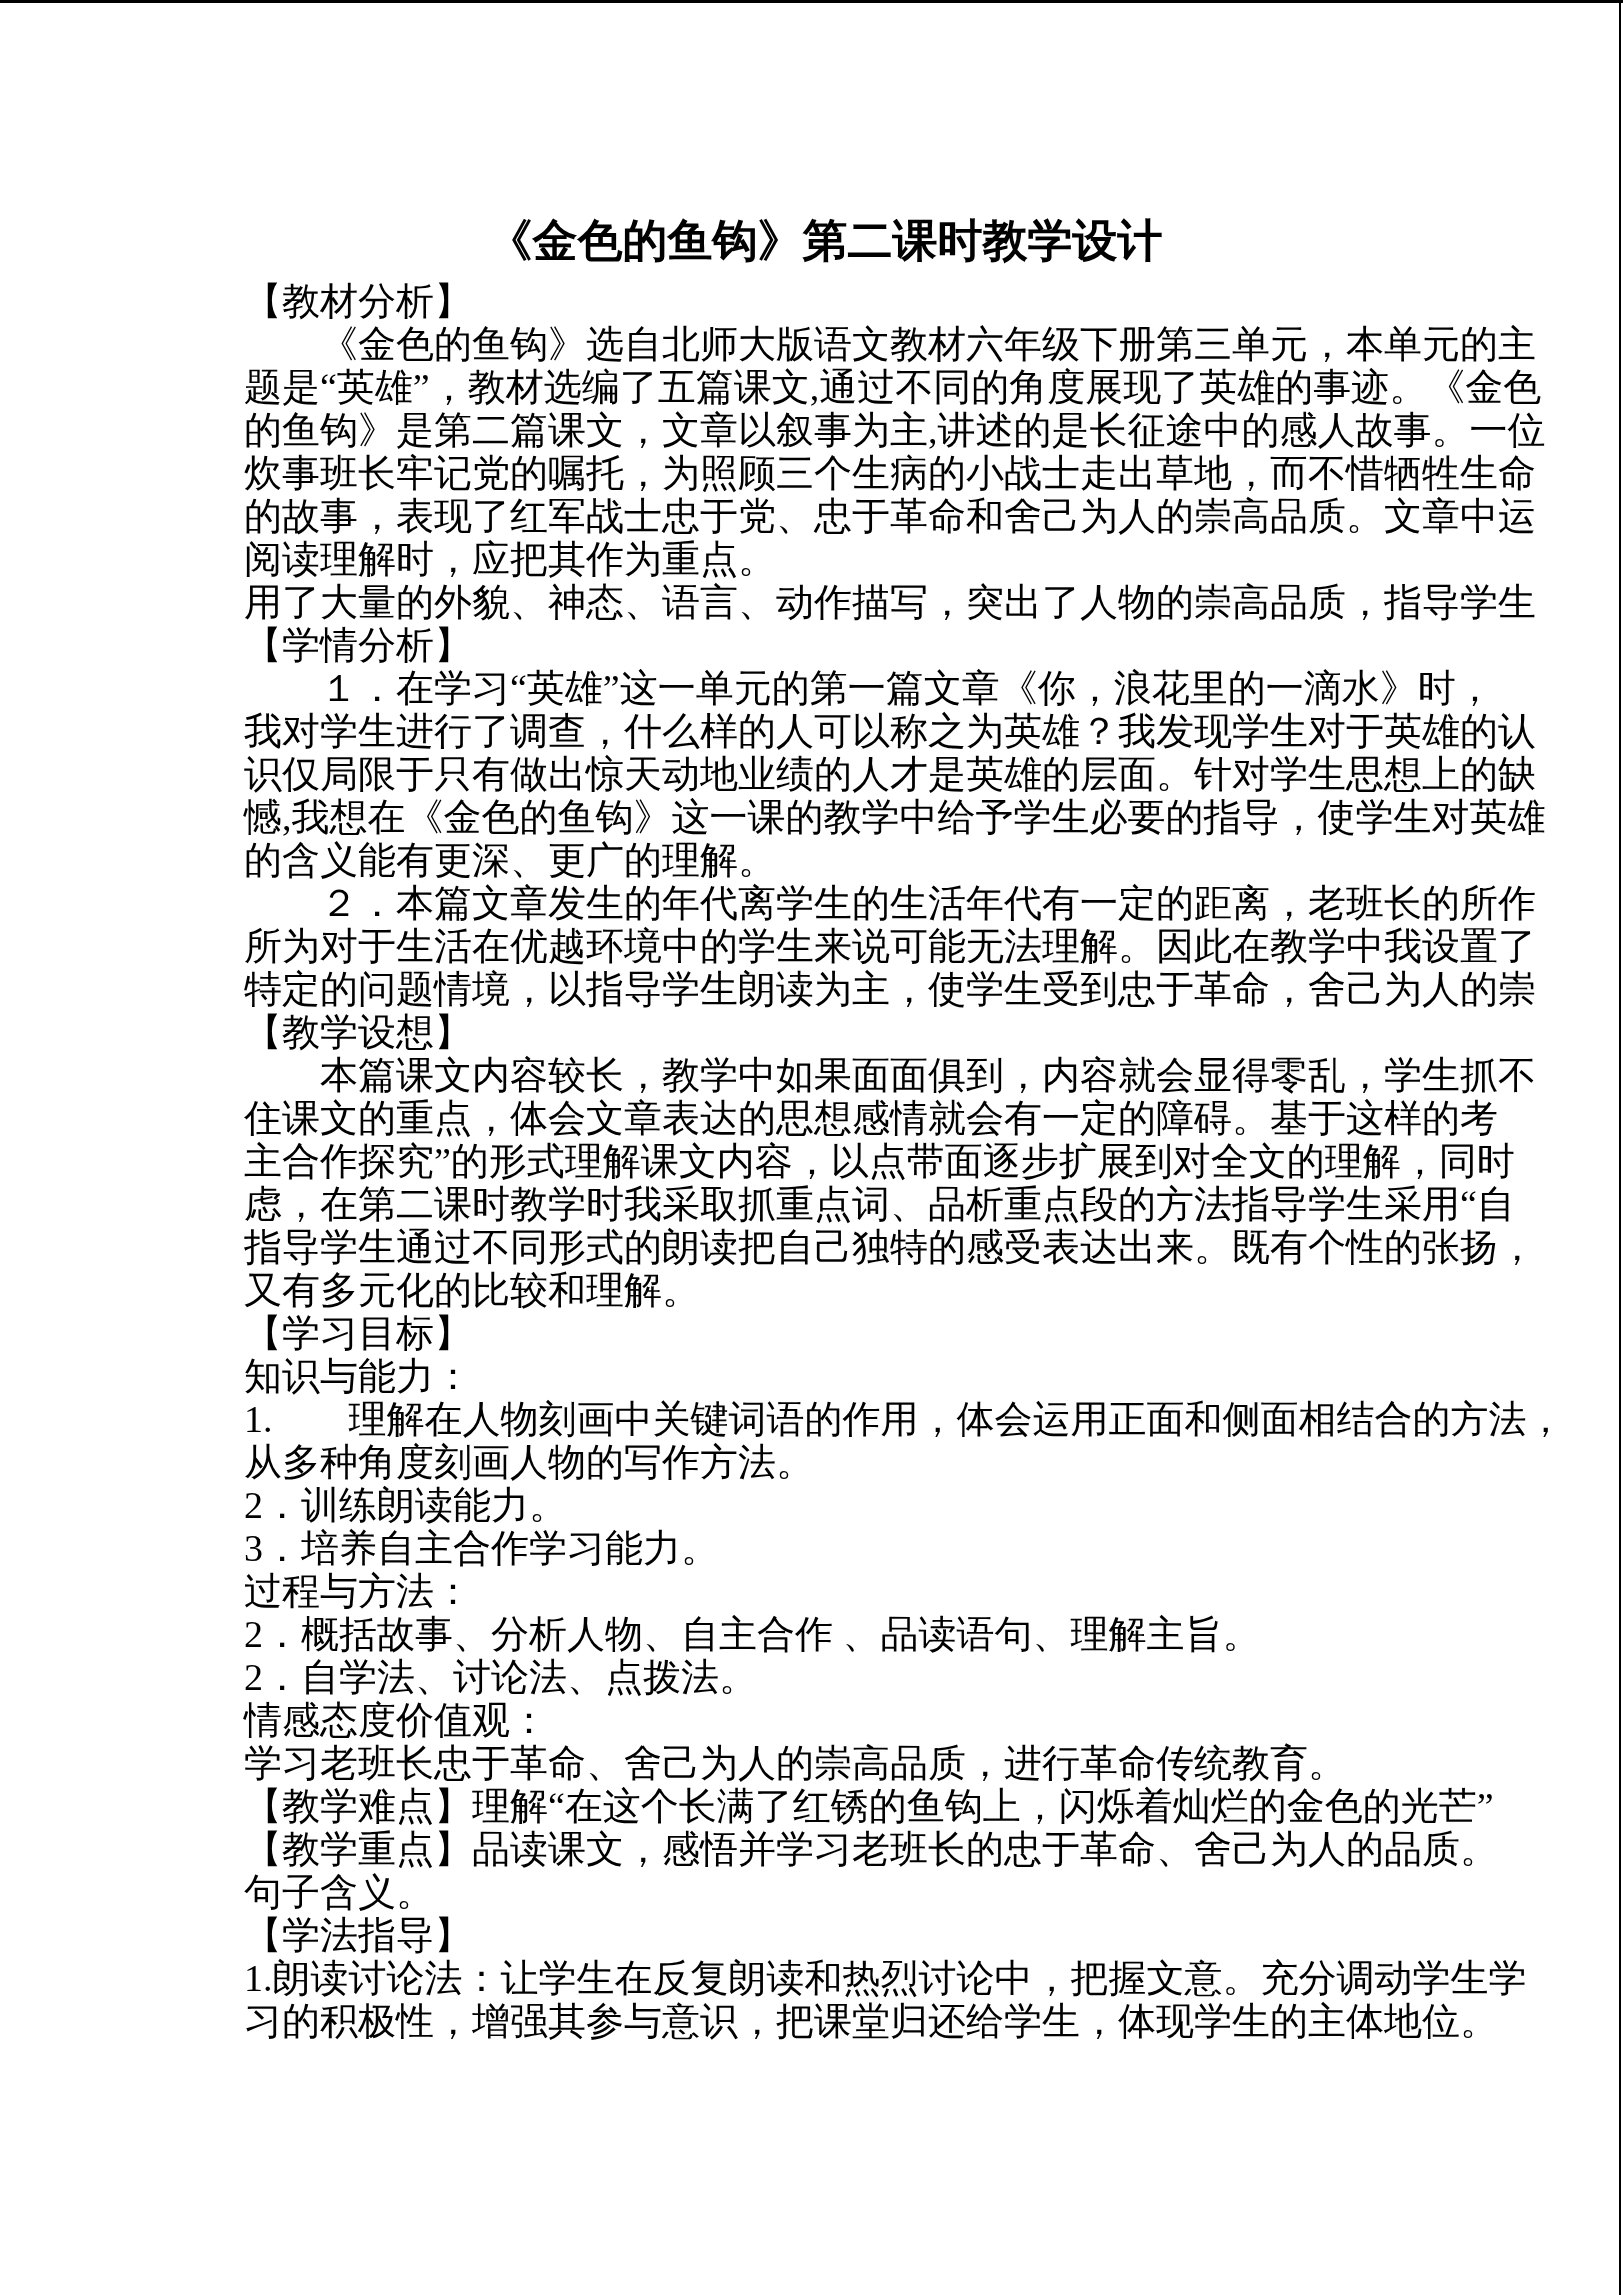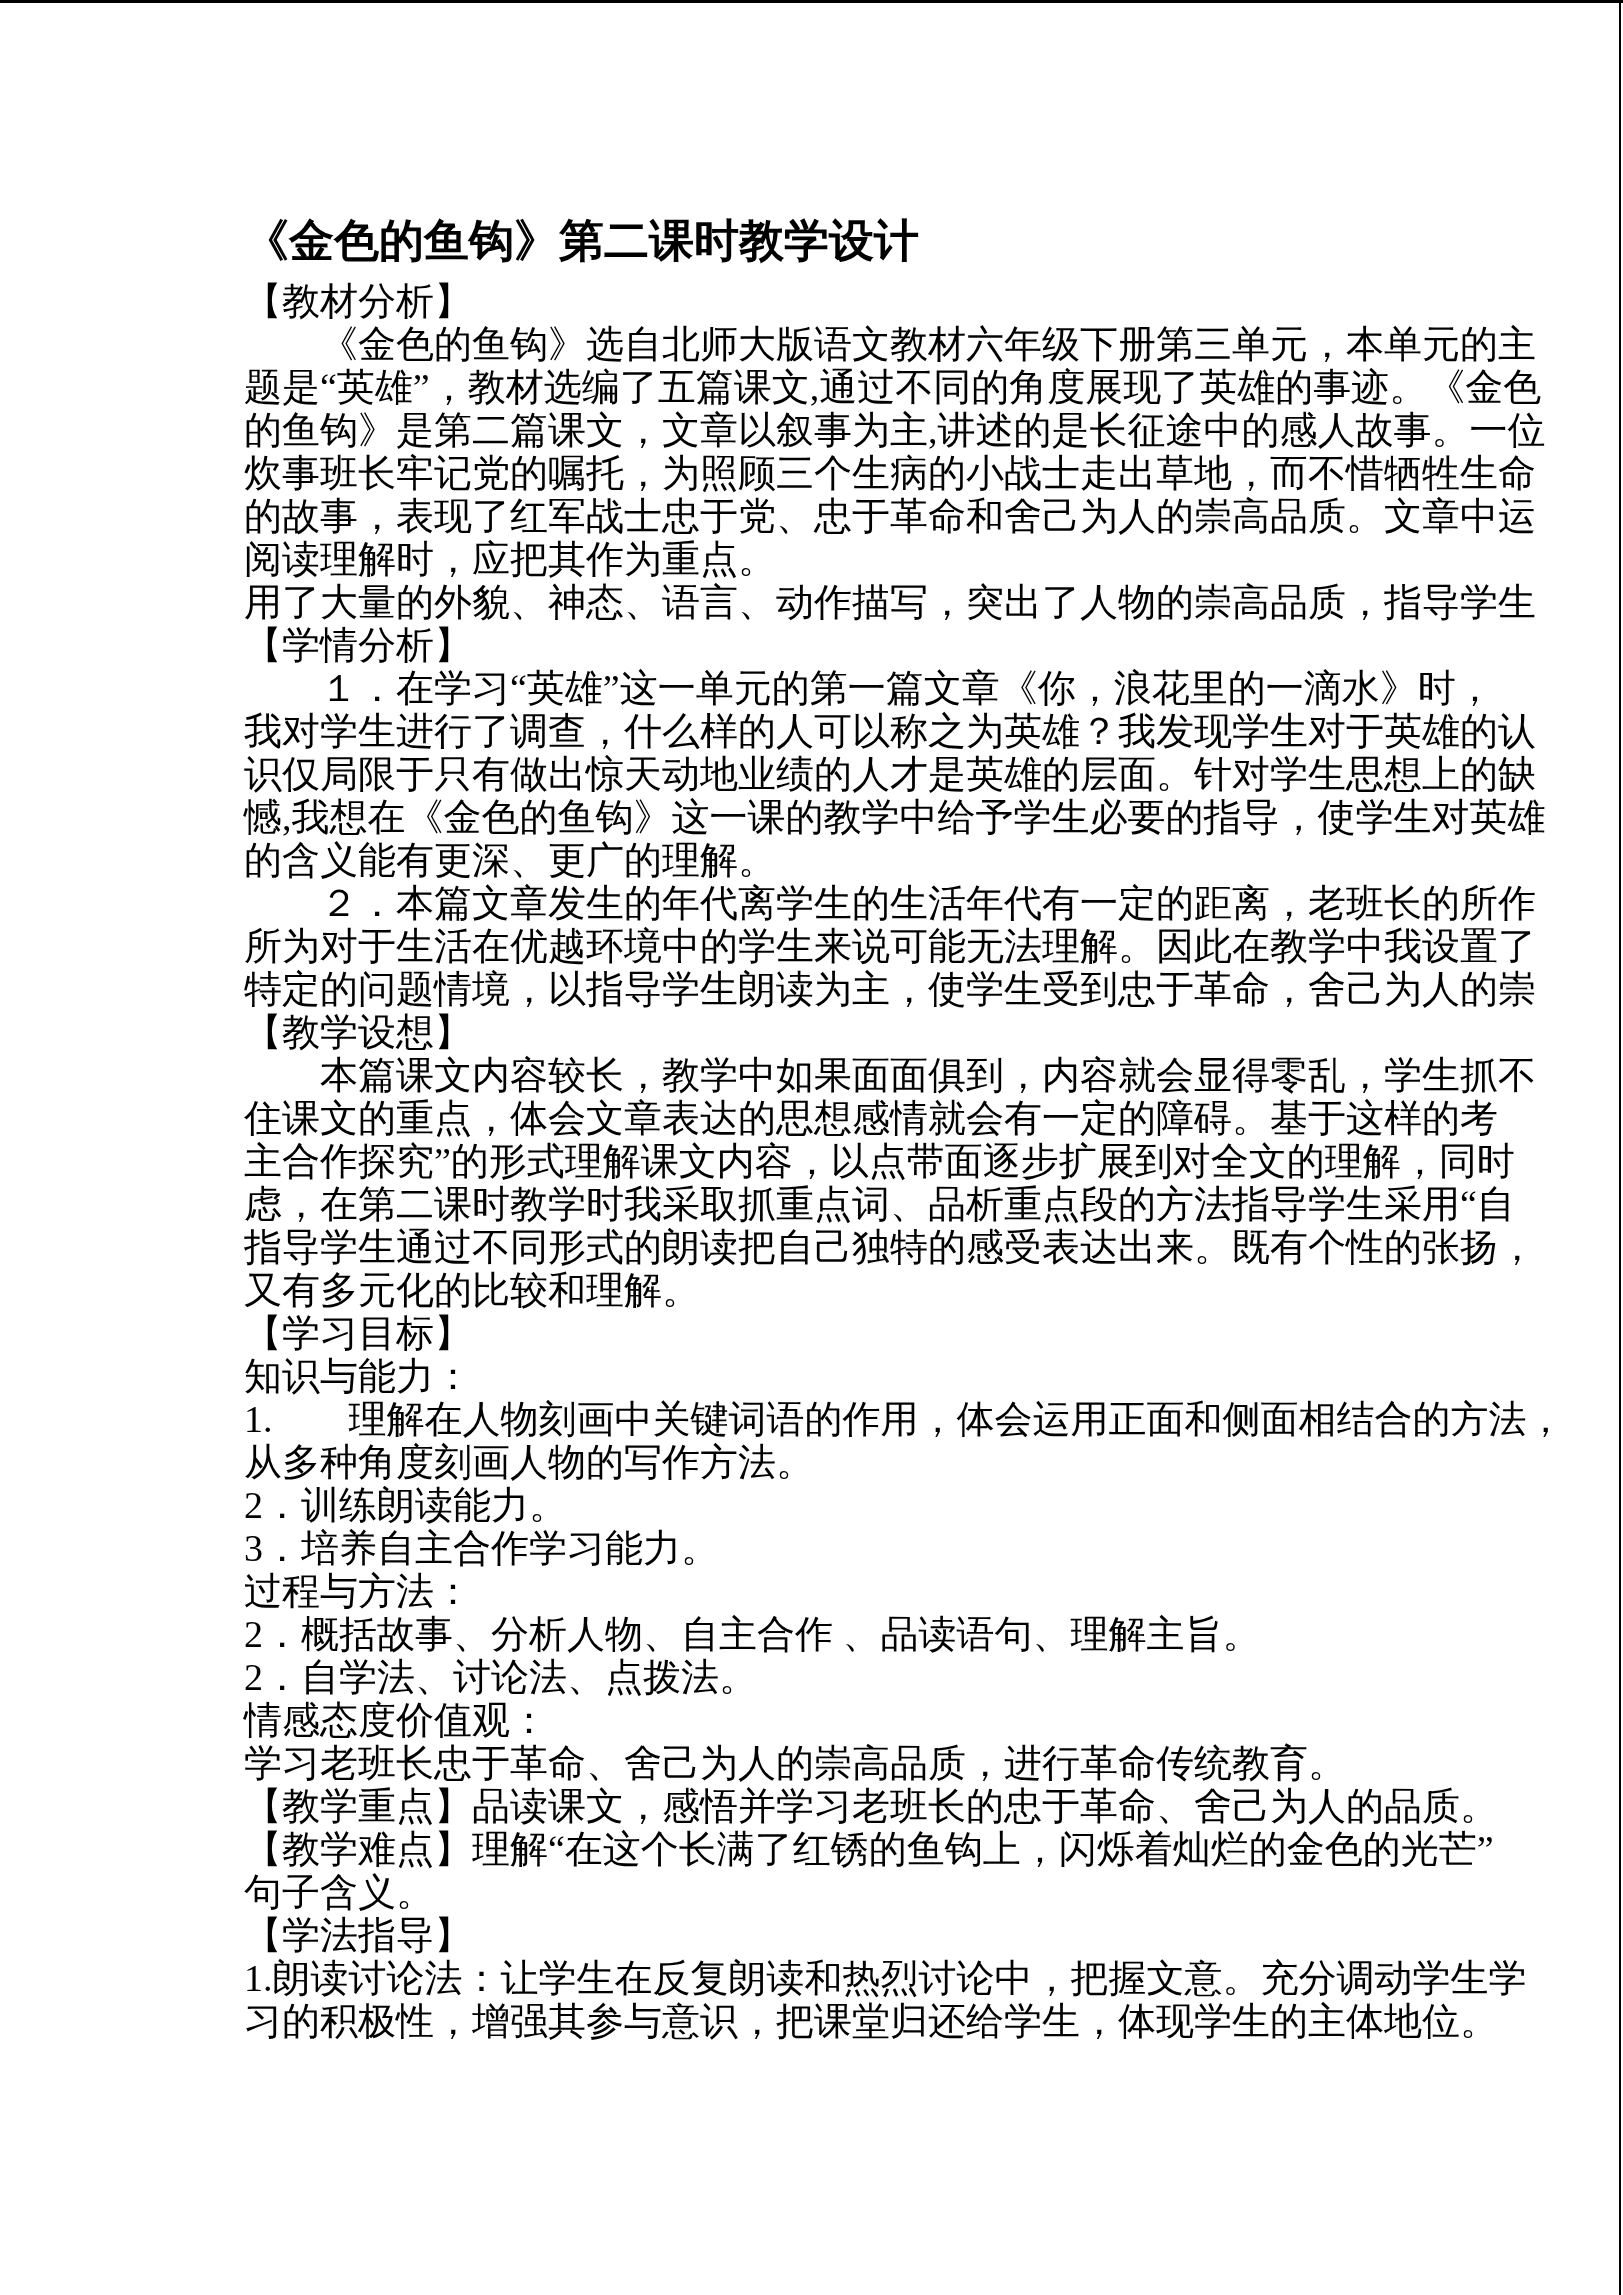--- a/index.html
+++ b/index.html
@@ -34,21 +34,21 @@
   .content {
     position: absolute;
     left: 244px;
     top: 213px;
     width: 1162px;
   }
   .doc-title {
     font-size: 45px;
     line-height: 56px;
     font-weight: bold;
-    text-align: left;
+    text-align: center;
     white-space: pre;
     margin-bottom: 11px;
   }
   .doc-body .line {
     font-size: 38px;
     line-height: 43px;
     white-space: pre;
     text-align: left;
   }
 </style>
@@ -89,22 +89,22 @@
         <div class="line">知识与能力：</div>
         <div class="line">1.　　理解在人物刻画中关键词语的作用，体会运用正面和侧面相结合的方法，</div>
         <div class="line">从多种角度刻画人物的写作方法。</div>
         <div class="line">2．训练朗读能力。</div>
         <div class="line">3．培养自主合作学习能力。</div>
         <div class="line">过程与方法：</div>
         <div class="line">2．概括故事、分析人物、自主合作 、品读语句、理解主旨。</div>
         <div class="line">2．自学法、讨论法、点拨法。</div>
         <div class="line">情感态度价值观：</div>
         <div class="line">学习老班长忠于革命、舍己为人的崇高品质，进行革命传统教育。</div>
+        <div class="line">【教学难点】理解“在这个长满了红锈的鱼钩上，闪烁着灿烂的金色的光芒”</div>
         <div class="line">【教学重点】品读课文，感悟并学习老班长的忠于革命、舍己为人的品质。</div>
-        <div class="line">【教学难点】理解“在这个长满了红锈的鱼钩上，闪烁着灿烂的金色的光芒”</div>
         <div class="line">句子含义。</div>
         <div class="line">【学法指导】</div>
         <div class="line">1.朗读讨论法：让学生在反复朗读和热烈讨论中，把握文意。充分调动学生学</div>
         <div class="line">习的积极性，增强其参与意识，把课堂归还给学生，体现学生的主体地位。</div>
       </div>
   </div>
 </div>
 
 
 </body></html>

